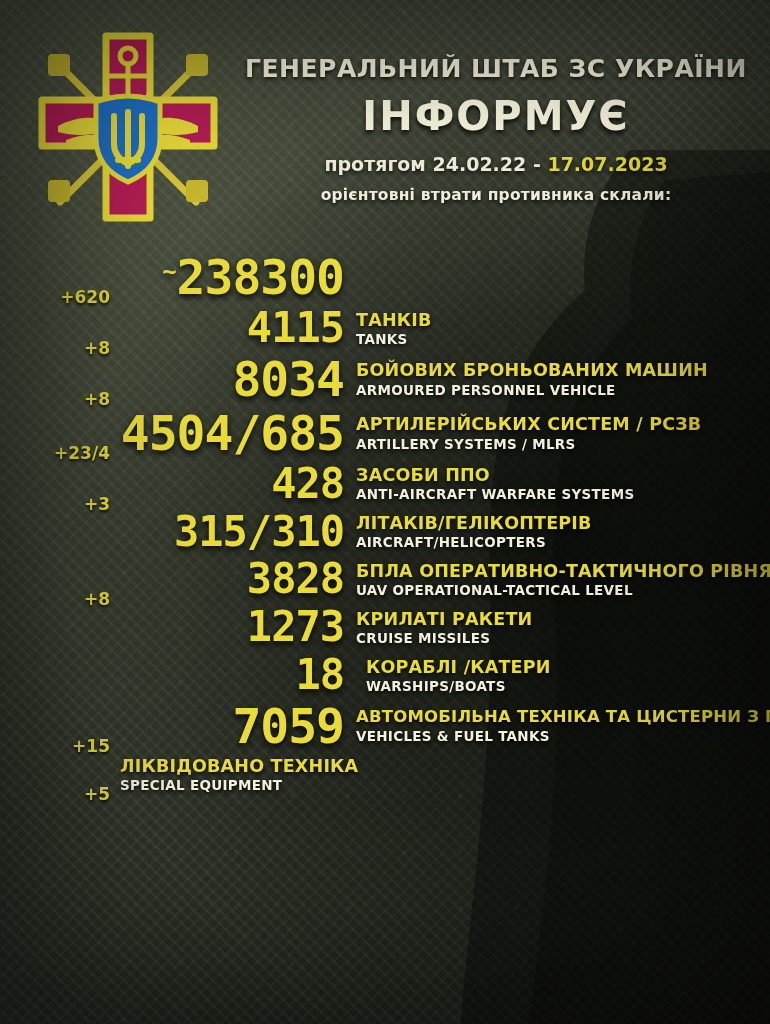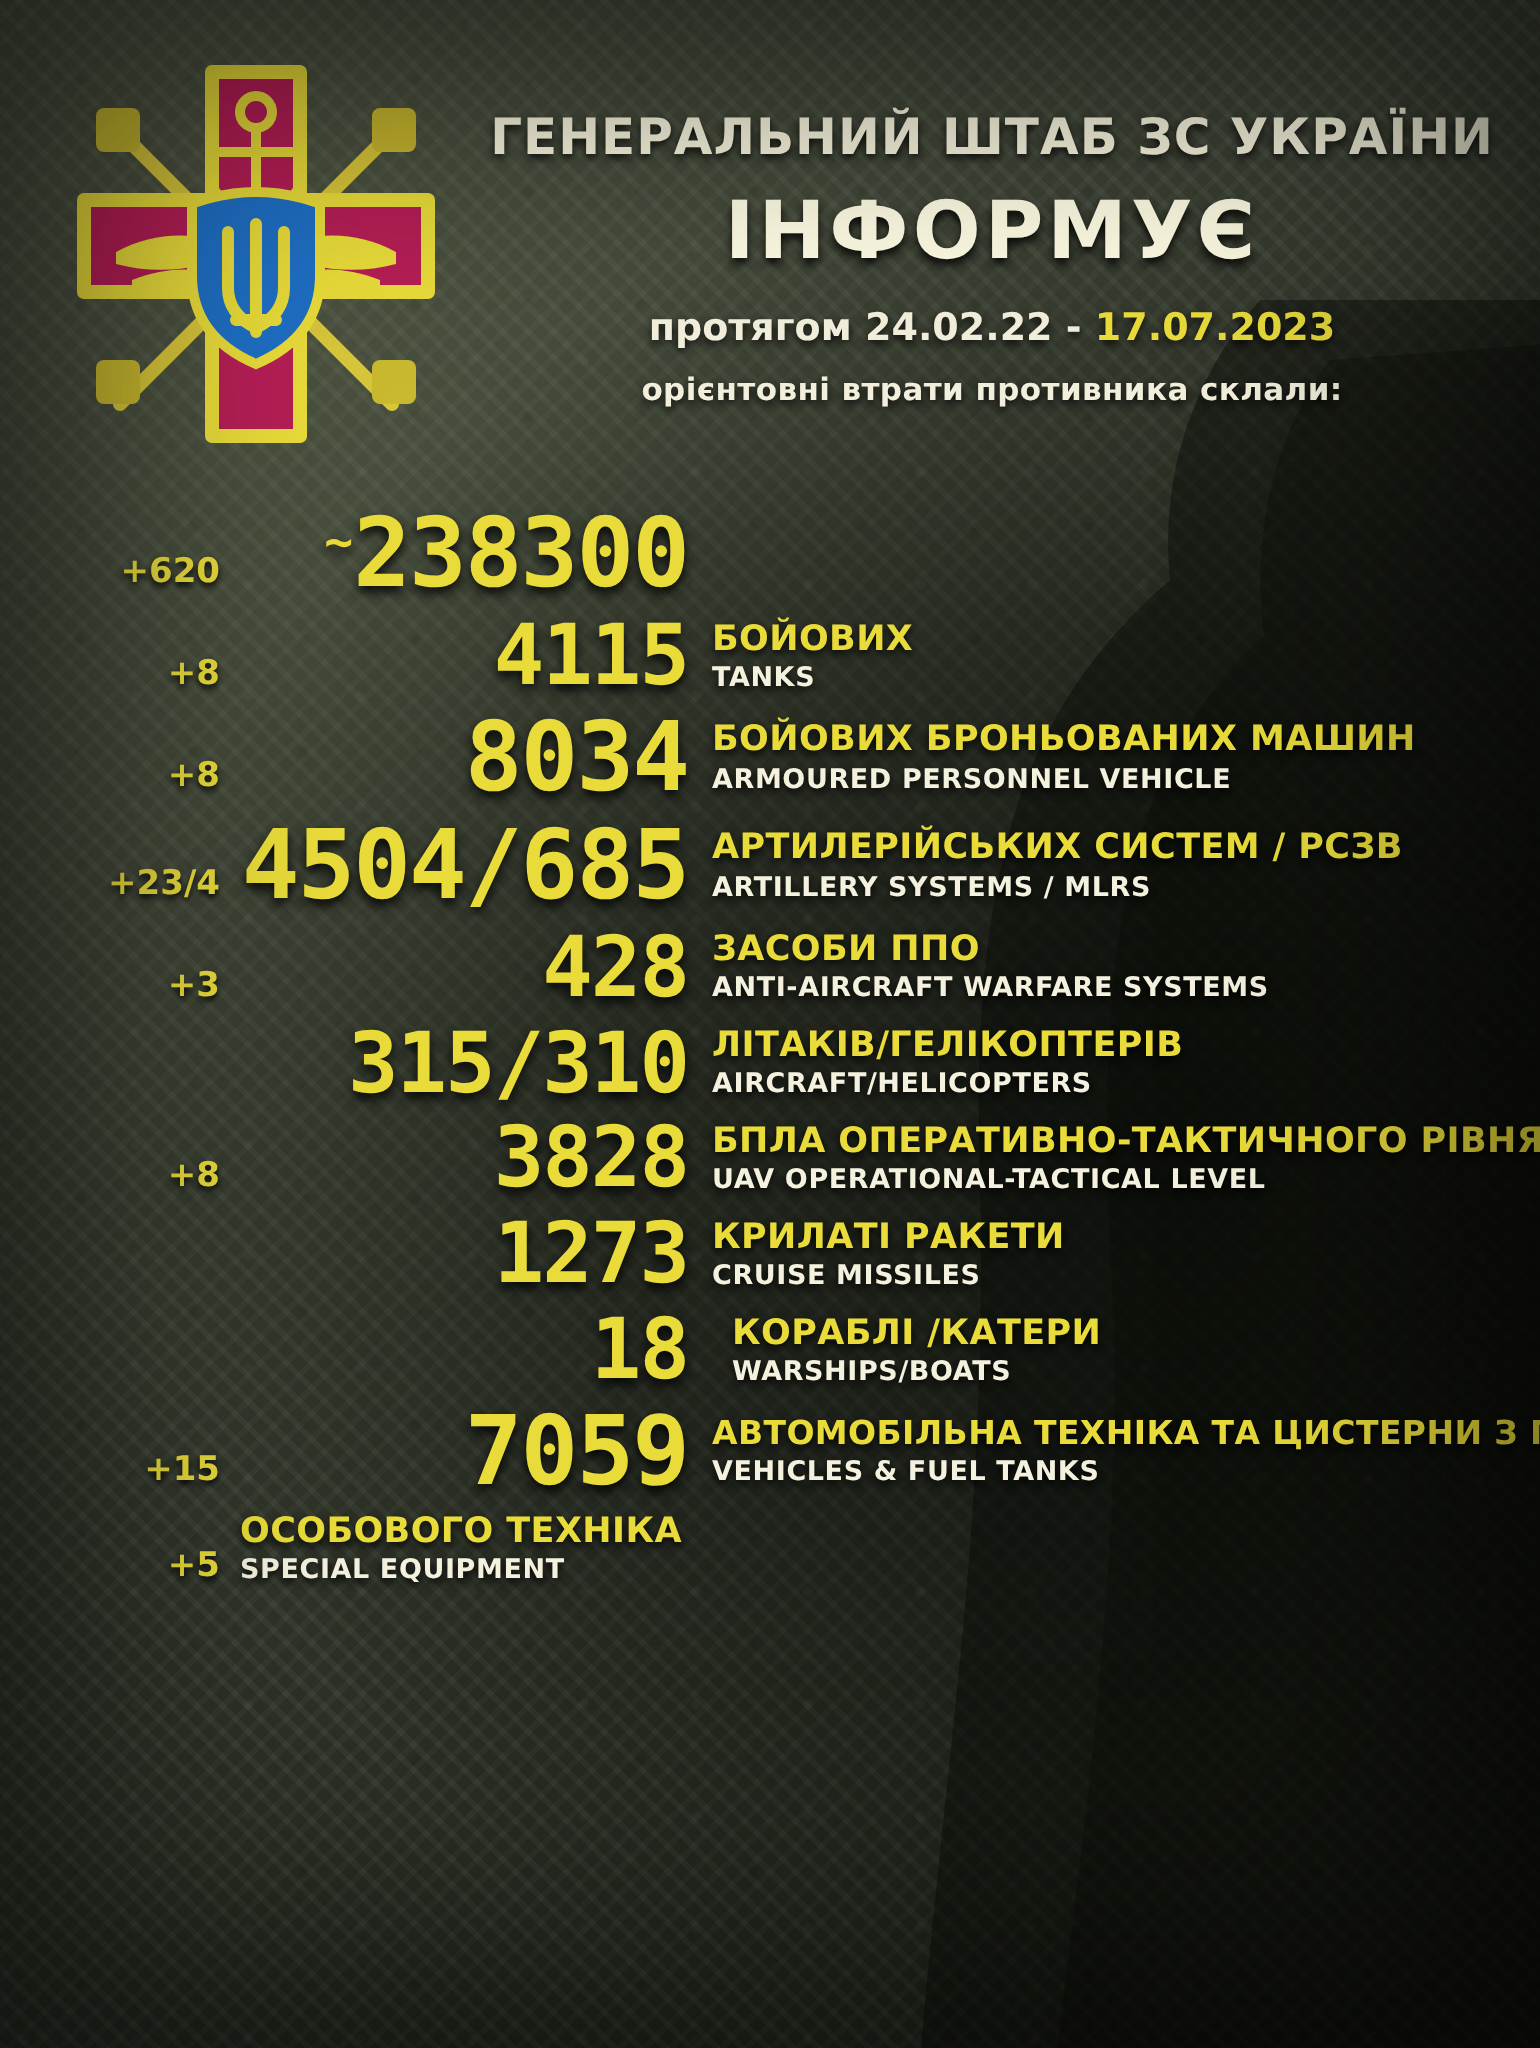--- a/index.html
+++ b/index.html
@@ -118,21 +118,21 @@
     flex: 0 0 110px;
     text-align: right;
     color: #e9dc3a;
     font-family: "DejaVu Sans", sans-serif;
     font-weight: bold;
     font-size: 17px;
     padding-right: 4px;
     text-shadow: 0 2px 3px rgba(0,0,0,.85);
     line-height: 1;
     position: relative;
-    top: 9px;
+    top: 20px;
   }
   .num {
     width: 230px;
     flex: 0 0 230px;
     text-align: right;
     color: #e9dc3a;
     font-family: "DejaVu Sans Mono", monospace;
     font-weight: bold;
     font-size: 42px;
     letter-spacing: -1px;
@@ -234,21 +234,21 @@
 
     <div class="row big">
       <div class="delta">+620</div>
       <div class="num"><span class="tilde">~</span><span>238300</span></div>
     </div>
 
     <div class="row">
       <div class="delta">+8</div>
       <div class="num">4115</div>
       <div class="labels">
-        <div class="label-ua">БОЙОВИХ</div>
+        <div class="label-ua">ТАНКІВ</div>
         <div class="label-en">TANKS</div>
       </div>
     </div>
 
     <div class="row big">
       <div class="delta">+8</div>
       <div class="num">8034</div>
       <div class="labels">
         <div class="label-ua">БОЙОВИХ БРОНЬОВАНИХ МАШИН</div>
         <div class="label-en">ARMOURED PERSONNEL VEHICLE</div>
@@ -314,21 +314,21 @@
       <div class="num">7059</div>
       <div class="labels">
         <div class="label-ua" style="font-size:16.5px">АВТОМОБІЛЬНА ТЕХНІКА ТА ЦИСТЕРНИ З ПММ</div>
         <div class="label-en">VEHICLES  &amp; FUEL TANKS</div>
       </div>
     </div>
 
     <div class="row big">
       <div class="delta">+5</div>
       <div class="labels">
-        <div class="label-ua">ОСОБОВОГО ТЕХНІКА</div>
+        <div class="label-ua">ЛІКВІДОВАНО ТЕХНІКА</div>
         <div class="label-en">SPECIAL EQUIPMENT</div>
       </div>
     </div>
 
   </div>
 
   <div class="vignette"></div>
 </div>
 
 </body></html>

